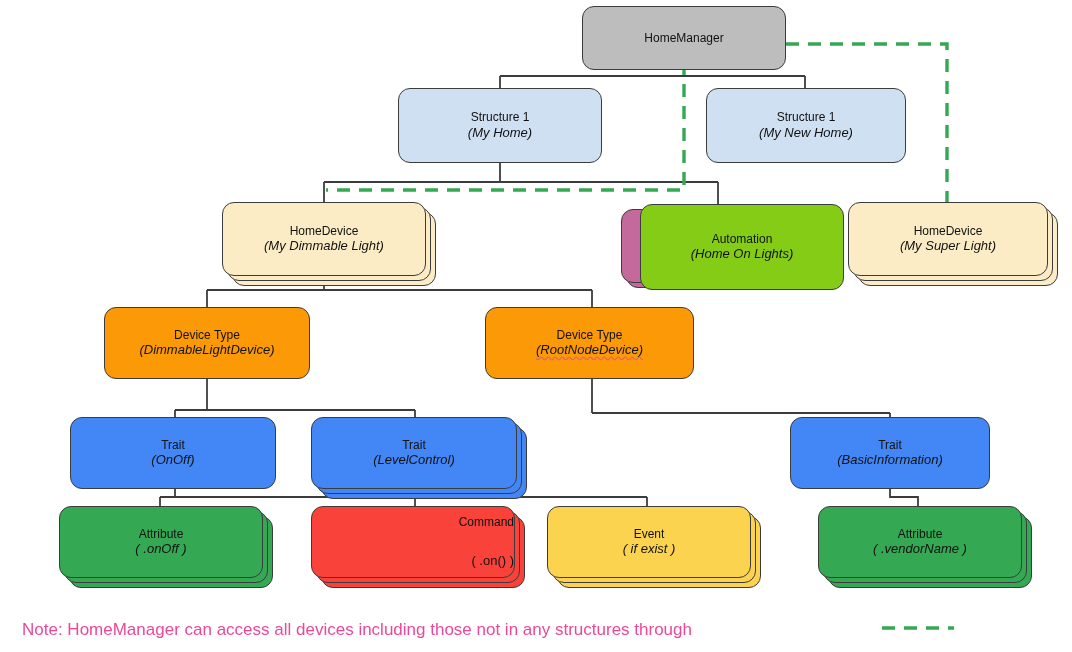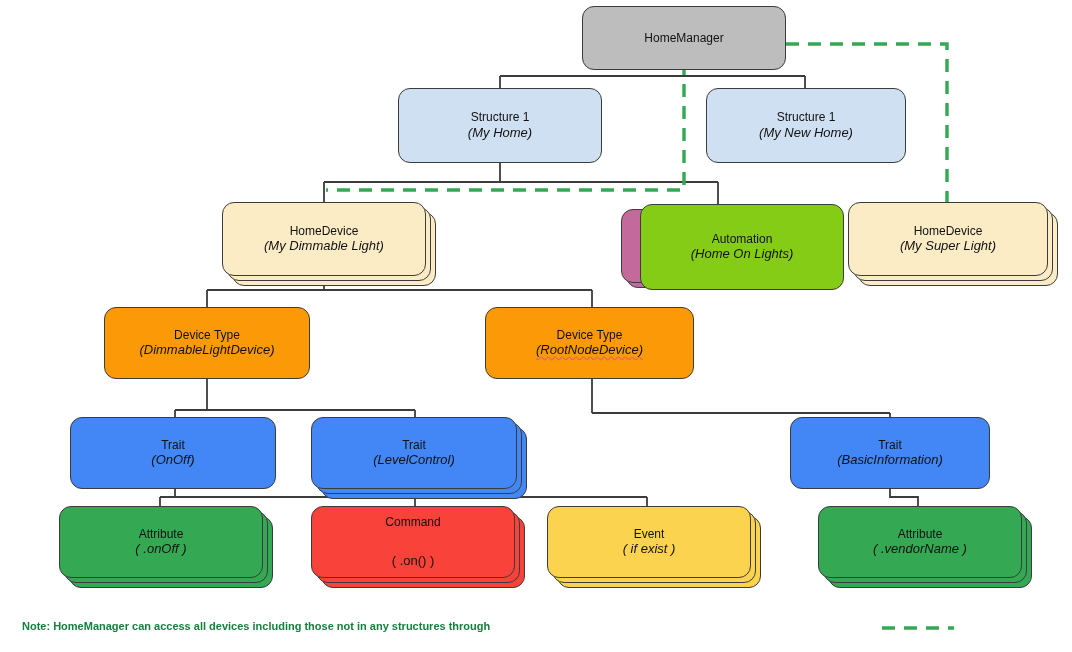--- a/index.html
+++ b/index.html
@@ -10,21 +10,21 @@
   .node{position:absolute;box-sizing:border-box;border:1.6px solid #3c3c3c;
         border-radius:12px;display:flex;flex-direction:column;align-items:center;
         justify-content:center;text-align:center;line-height:1.22;color:#111;}
   .node .l1{font-size:12px;}
   .node .l2{font-size:13px;font-style:italic;}
   .node .l2.plain{font-style:normal;margin-top:23px;}
 
   
   .stack{position:absolute;box-sizing:border-box;border:1.6px solid #3c3c3c;border-radius:12px;}
 
-  .note{position:absolute;font-size:11px;font-weight:bold;color:#15803d;
+  .note{position:absolute;font-size:17px;font-weight:normal;color:#ec4899;
         font-family:"Liberation Sans",sans-serif;white-space:nowrap;}
   .spell{text-decoration:underline wavy #e8685f;text-decoration-skip-ink:none;}
 </style>
 </head>
 <body>
 
 <div id="stage">
 
   <svg id="wires" viewBox="0 0 1072 652" xmlns="http://www.w3.org/2000/svg">
     <g fill="none" stroke="#3c3c3c" stroke-width="1.8">
@@ -124,21 +124,21 @@
         <div class="l2">(BasicInformation)</div>
       </div>
       <div class="stack" style="left: 69px; top: 516px; width: 204px; height: 72px; background: rgb(52, 168, 83); z-index: 43;"></div>
       <div class="stack" style="left: 64px; top: 511px; width: 204px; height: 72px; background: rgb(52, 168, 83); z-index: 44;"></div>
       <div class="node" style="left: 59px; top: 506px; width: 204px; height: 72px; background: rgb(52, 168, 83); z-index: 45;">
         <div class="l1">Attribute</div>
         <div class="l2">( .onOff )</div>
       </div>
       <div class="stack" style="left: 321px; top: 516px; width: 204px; height: 72px; background: rgb(249, 66, 58); z-index: 46;"></div>
       <div class="stack" style="left: 316px; top: 511px; width: 204px; height: 72px; background: rgb(249, 66, 58); z-index: 47;"></div>
-      <div class="node" style="left: 311px; top: 506px; width: 204px; height: 72px; background: rgb(249, 66, 58); z-index: 48;">
+      <div class="node" style="left: 311px; top: 506px; width: 204px; height: 72px; background: rgb(249, 66, 58); z-index: 48; align-items: flex-end;">
         <div class="l1">Command</div>
         <div class="l2 plain">( .on() )</div>
       </div>
       <div class="stack" style="left: 557px; top: 516px; width: 204px; height: 72px; background: rgb(252, 211, 79); z-index: 49;"></div>
       <div class="stack" style="left: 552px; top: 511px; width: 204px; height: 72px; background: rgb(252, 211, 79); z-index: 50;"></div>
       <div class="node" style="left: 547px; top: 506px; width: 204px; height: 72px; background: rgb(252, 211, 79); z-index: 51; text-align: center;">
         <div class="l1">Event</div>
         <div class="l2">( if exist )</div>
       </div>
       <div class="stack" style="left: 828px; top: 516px; width: 204px; height: 72px; background: rgb(52, 168, 83); z-index: 52;"></div>

